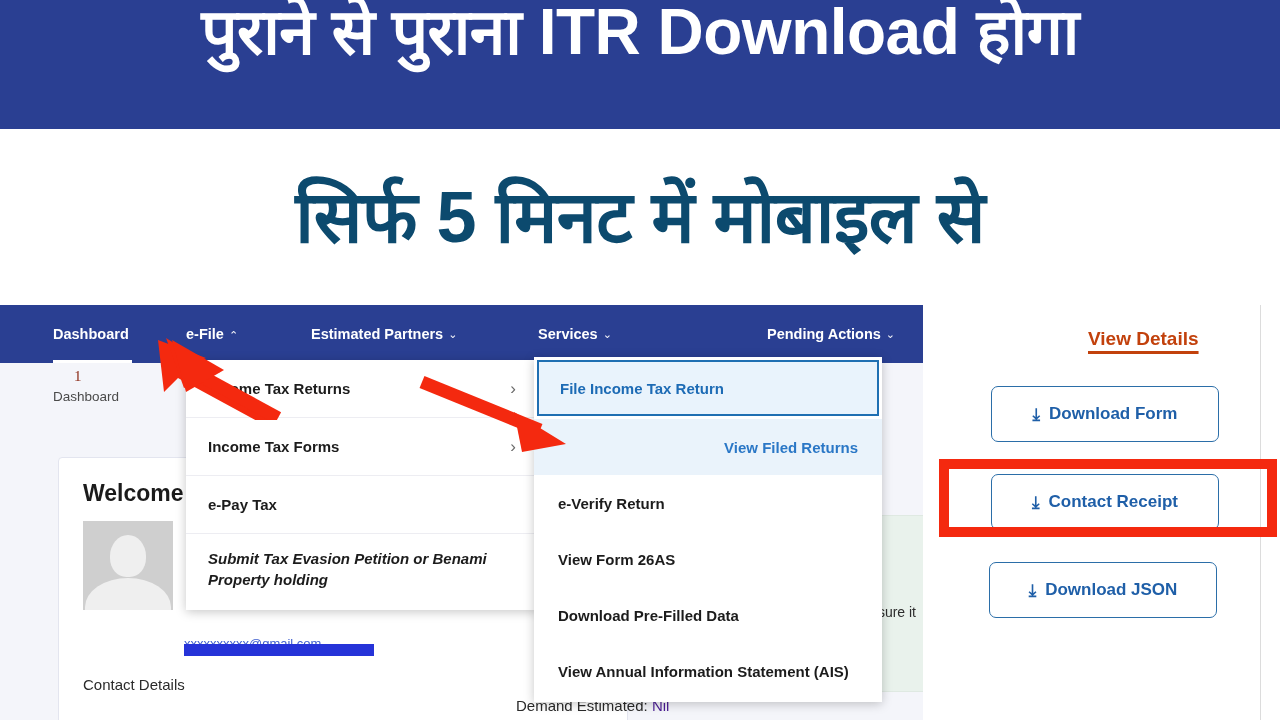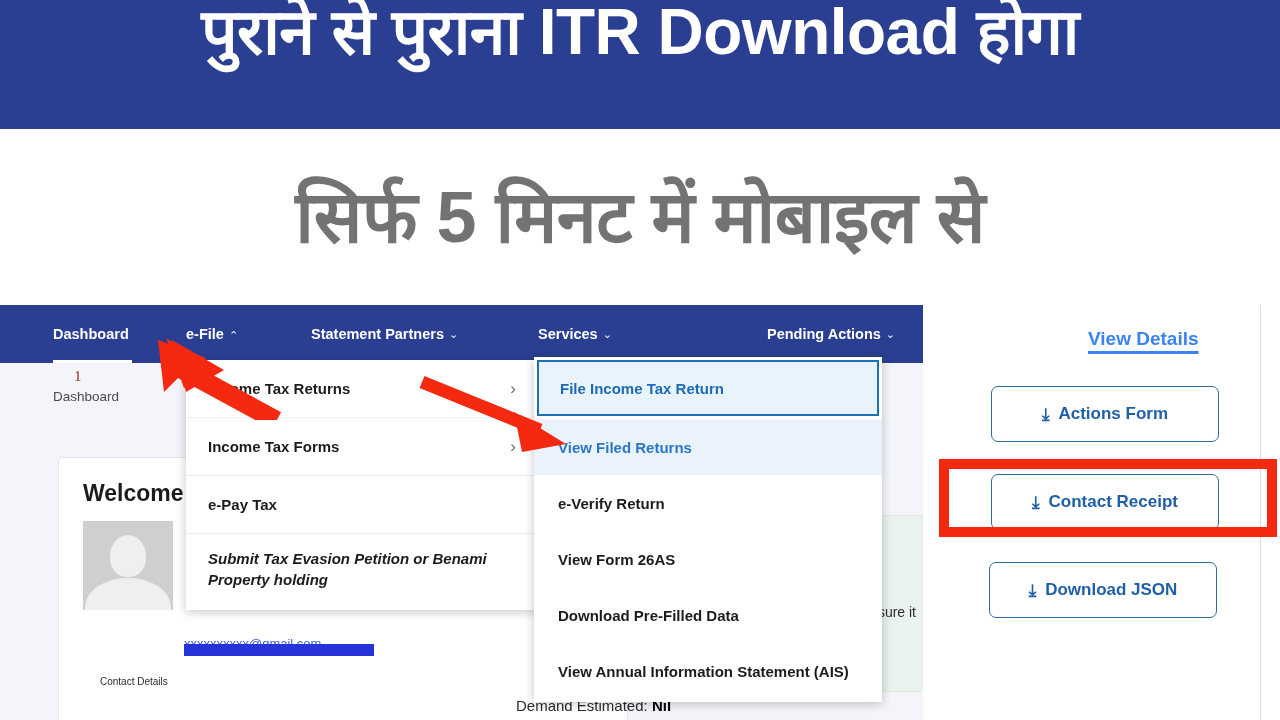--- a/index.html
+++ b/index.html
@@ -20,21 +20,21 @@
     color:#ffffff;font-size:64px;font-weight:700;line-height:1;
     letter-spacing:-0.5px;white-space:nowrap;
     font-family:"Liberation Sans","DejaVu Sans",sans-serif;
   }
   .banner-white{
     position:absolute;left:0;top:129px;width:1280px;height:176px;
     background:#ffffff;
     display:flex;align-items:center;justify-content:center;
   }
   .banner-white .txt{
-    color:#737373;font-size:72px;font-weight:700;line-height:1;
+    color:#0c4a6e;font-size:72px;font-weight:700;line-height:1;
     white-space:nowrap;letter-spacing:-0.5px;
     font-family:"Liberation Sans","DejaVu Sans",sans-serif;
   }
 
   
   .shot{position:absolute;left:0;top:305px;width:1280px;height:415px;background:#ffffff;overflow:hidden;}
 
   
   .pane-left{position:absolute;left:0;top:0;width:923px;height:415px;background:#f4f5fa;overflow:hidden;}
 
@@ -84,39 +84,39 @@
     width:86px;height:58px;background:#efefef;border-radius:50% 50% 0 0;
   }
   .redact{
     position:absolute;left:125px;top:186px;width:190px;height:12px;background:#2633d8;
   }
   .redact-txt{
     position:absolute;left:125px;top:178px;width:195px;font-size:13px;color:#1f44c7;
     white-space:nowrap;overflow:hidden;opacity:.85;
   }
   .contact-row{
-    position:absolute;left:41px;top:218px;width:520px;
+    position:absolute;left:24px;top:218px;width:520px;
     display:flex;justify-content:space-between;align-items:center;
-    font-size:10px;color:#2b2b2b;
+    font-size:15px;color:#2b2b2b;
   }
   .contact-row .upd{color:#2a6fc9;font-weight:700;}
 
   
   .green-panel{
     position:absolute;left:640px;top:210px;width:283px;height:175px;
     background:#e9f2ec;border:1px solid #dfe9e2;
   }
   .green-text{
     position:absolute;left:12px;top:86px;right:8px;font-size:14px;color:#2d2d2d;
     line-height:20px;text-align:right;
   }
   .demand{
     position:absolute;left:516px;top:392px;font-size:15px;color:#2b2b2b;white-space:nowrap;
   }
-  .demand b{font-weight:700;color:#000000;}
+  .demand b{font-weight:400;color:#4c1d95;}
 
   
   .menu1{
     position:absolute;left:186px;top:55px;width:352px;height:250px;
     background:#ffffff;box-shadow:0 2px 10px rgba(0,0,0,.22);
   }
   .menu1 .row{
     position:relative;display:flex;align-items:center;justify-content:space-between;
     padding:0 22px 0 22px;height:58px;border-bottom:1px solid #ededf2;
     font-size:15px;font-weight:700;color:#1c1c1c;box-sizing:border-box;
@@ -130,31 +130,31 @@
     background:#ffffff;box-shadow:0 2px 10px rgba(0,0,0,.22);
   }
   .menu2 .row{
     display:flex;align-items:center;height:56px;padding:13px 24px;box-sizing:border-box;
     font-size:15px;font-weight:700;color:#1c1c1c;
   }
   .menu2 .row.sel{
     background:#e9f3fc;border:2px solid #1f6fb2;color:#1d6bb5;
     height:56px;margin:3px;padding-left:21px;
   }
-  .menu2 .row.hov{background:#eaf3fb;color:#2a77c6;}
+  .menu2 .row.hov{background:#eaf3fb;color:#2a77c6;justify-content:flex-end;}
 
   
   .pane-right{
     position:absolute;left:923px;top:0;width:357px;height:415px;background:#ffffff;
   }
   .pane-right .divider{
     position:absolute;right:19px;top:0;width:1px;height:415px;background:#dcdcdc;
   }
   .view-details{
-    position:absolute;left:165px;top:23px;font-size:19px;font-weight:700;color:#3b82f6;
+    position:absolute;left:165px;top:23px;font-size:19px;font-weight:700;color:#c2410c;
     text-decoration:underline;text-underline-offset:6px;text-decoration-thickness:3px;
     white-space:nowrap;
   }
   .dlbtn{
     position:absolute;width:226px;height:54px;border:1.5px solid #2b6ea8;border-radius:7px;
     display:flex;align-items:center;justify-content:center;gap:9px;
     color:#1f5fa8;font-size:17px;font-weight:700;background:#ffffff;white-space:nowrap;
   }
   .dlbtn .dlicon{font-size:17px;line-height:1;}
   #btn-form{left:68px;top:81px;}
@@ -191,21 +191,21 @@
           </div>
         </div>
         <div class="nav-items" style="left:186px;">
           <div class="nav-item up">
             <span>e-File</span>
             <span class="caret">⌄</span>
           </div>
         </div>
         <div class="nav-items" style="left:311px;">
           <div class="nav-item">
-            <span>Statement Partners</span>
+            <span>Estimated Partners</span>
             <span class="caret">⌄</span>
           </div>
         </div>
         <div class="nav-items" style="left:538px;">
           <div class="nav-item">
             <span>Services</span>
             <span class="caret">⌄</span>
           </div>
         </div>
         <div class="nav-items" style="left:710px;margin-top:46px;">
@@ -289,21 +289,21 @@
 
     </div>
 
     <div class="pane-right">
       <div class="divider"></div>
 
       <div class="view-details">View Details</div>
 
       <div class="dlbtn" id="btn-form">
         <span class="dlicon">⤓</span>
-        <span>Actions Form</span>
+        <span>Download Form</span>
       </div>
 
       <div class="dlbtn" id="btn-receipt">
         <span class="dlicon">⤓</span>
         <span>Contact Receipt</span>
       </div>
 
       <div class="dlbtn" id="btn-json">
         <span class="dlicon">⤓</span>
         <span>Download JSON</span>

